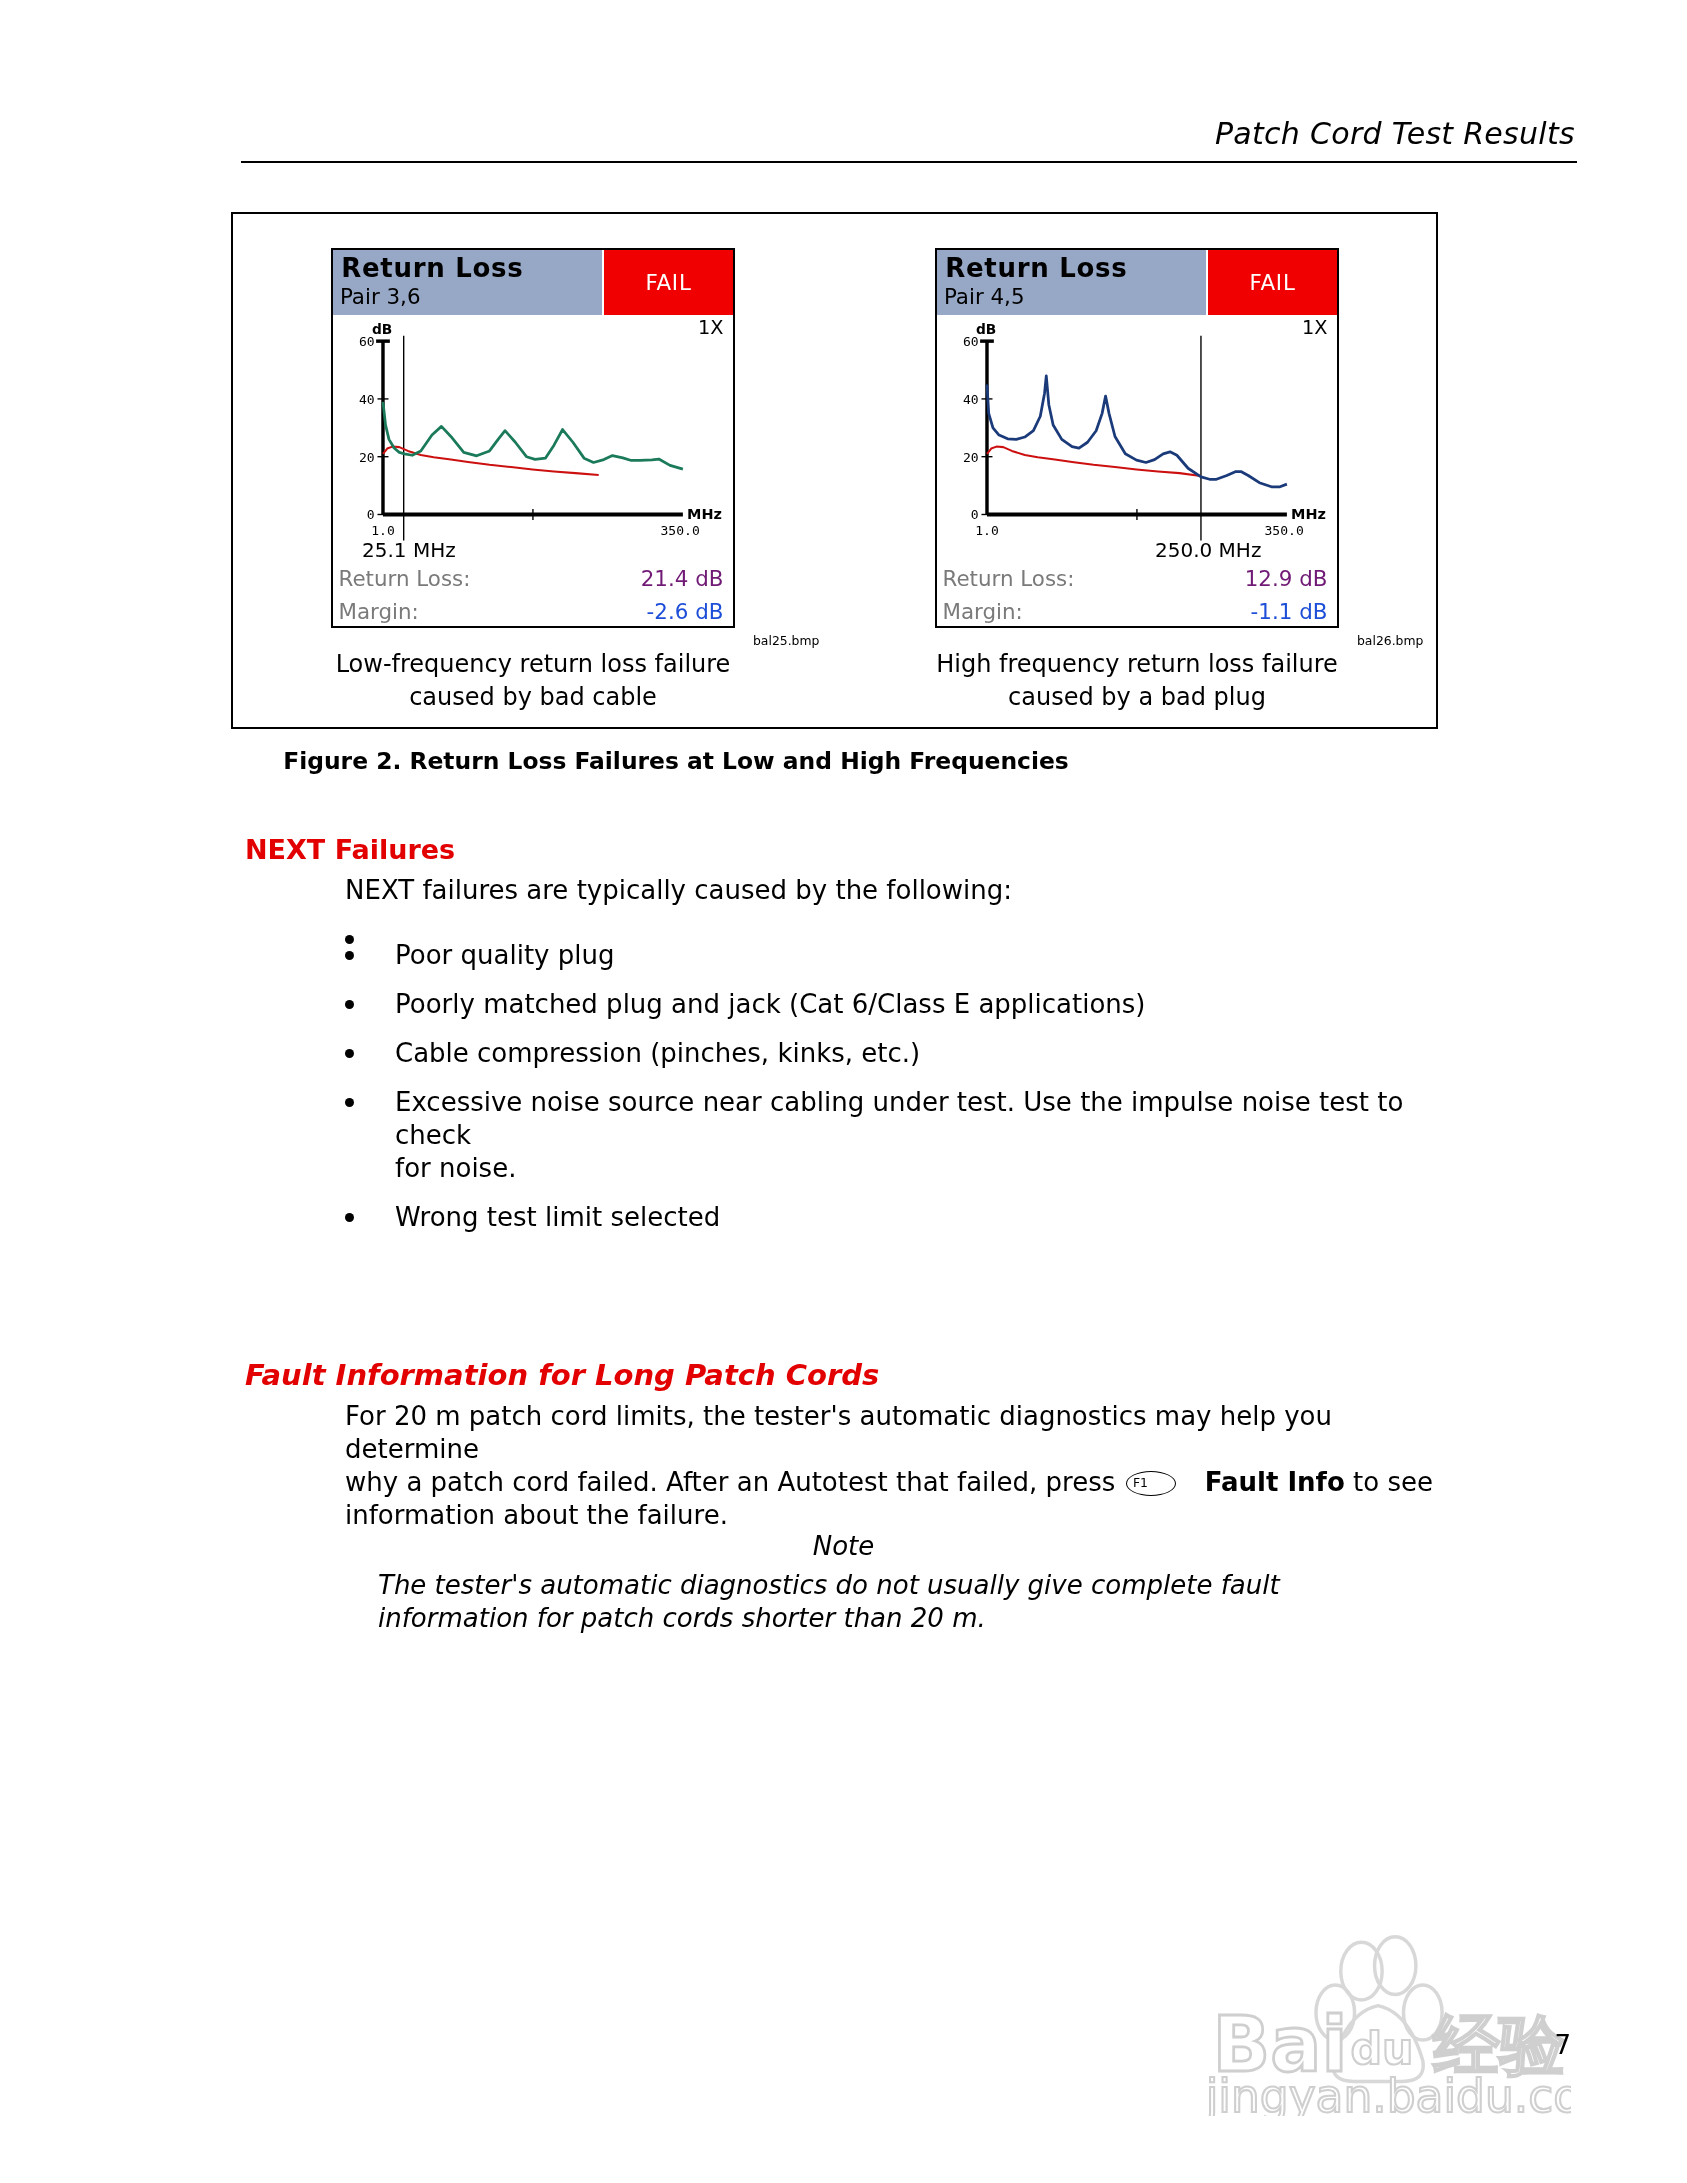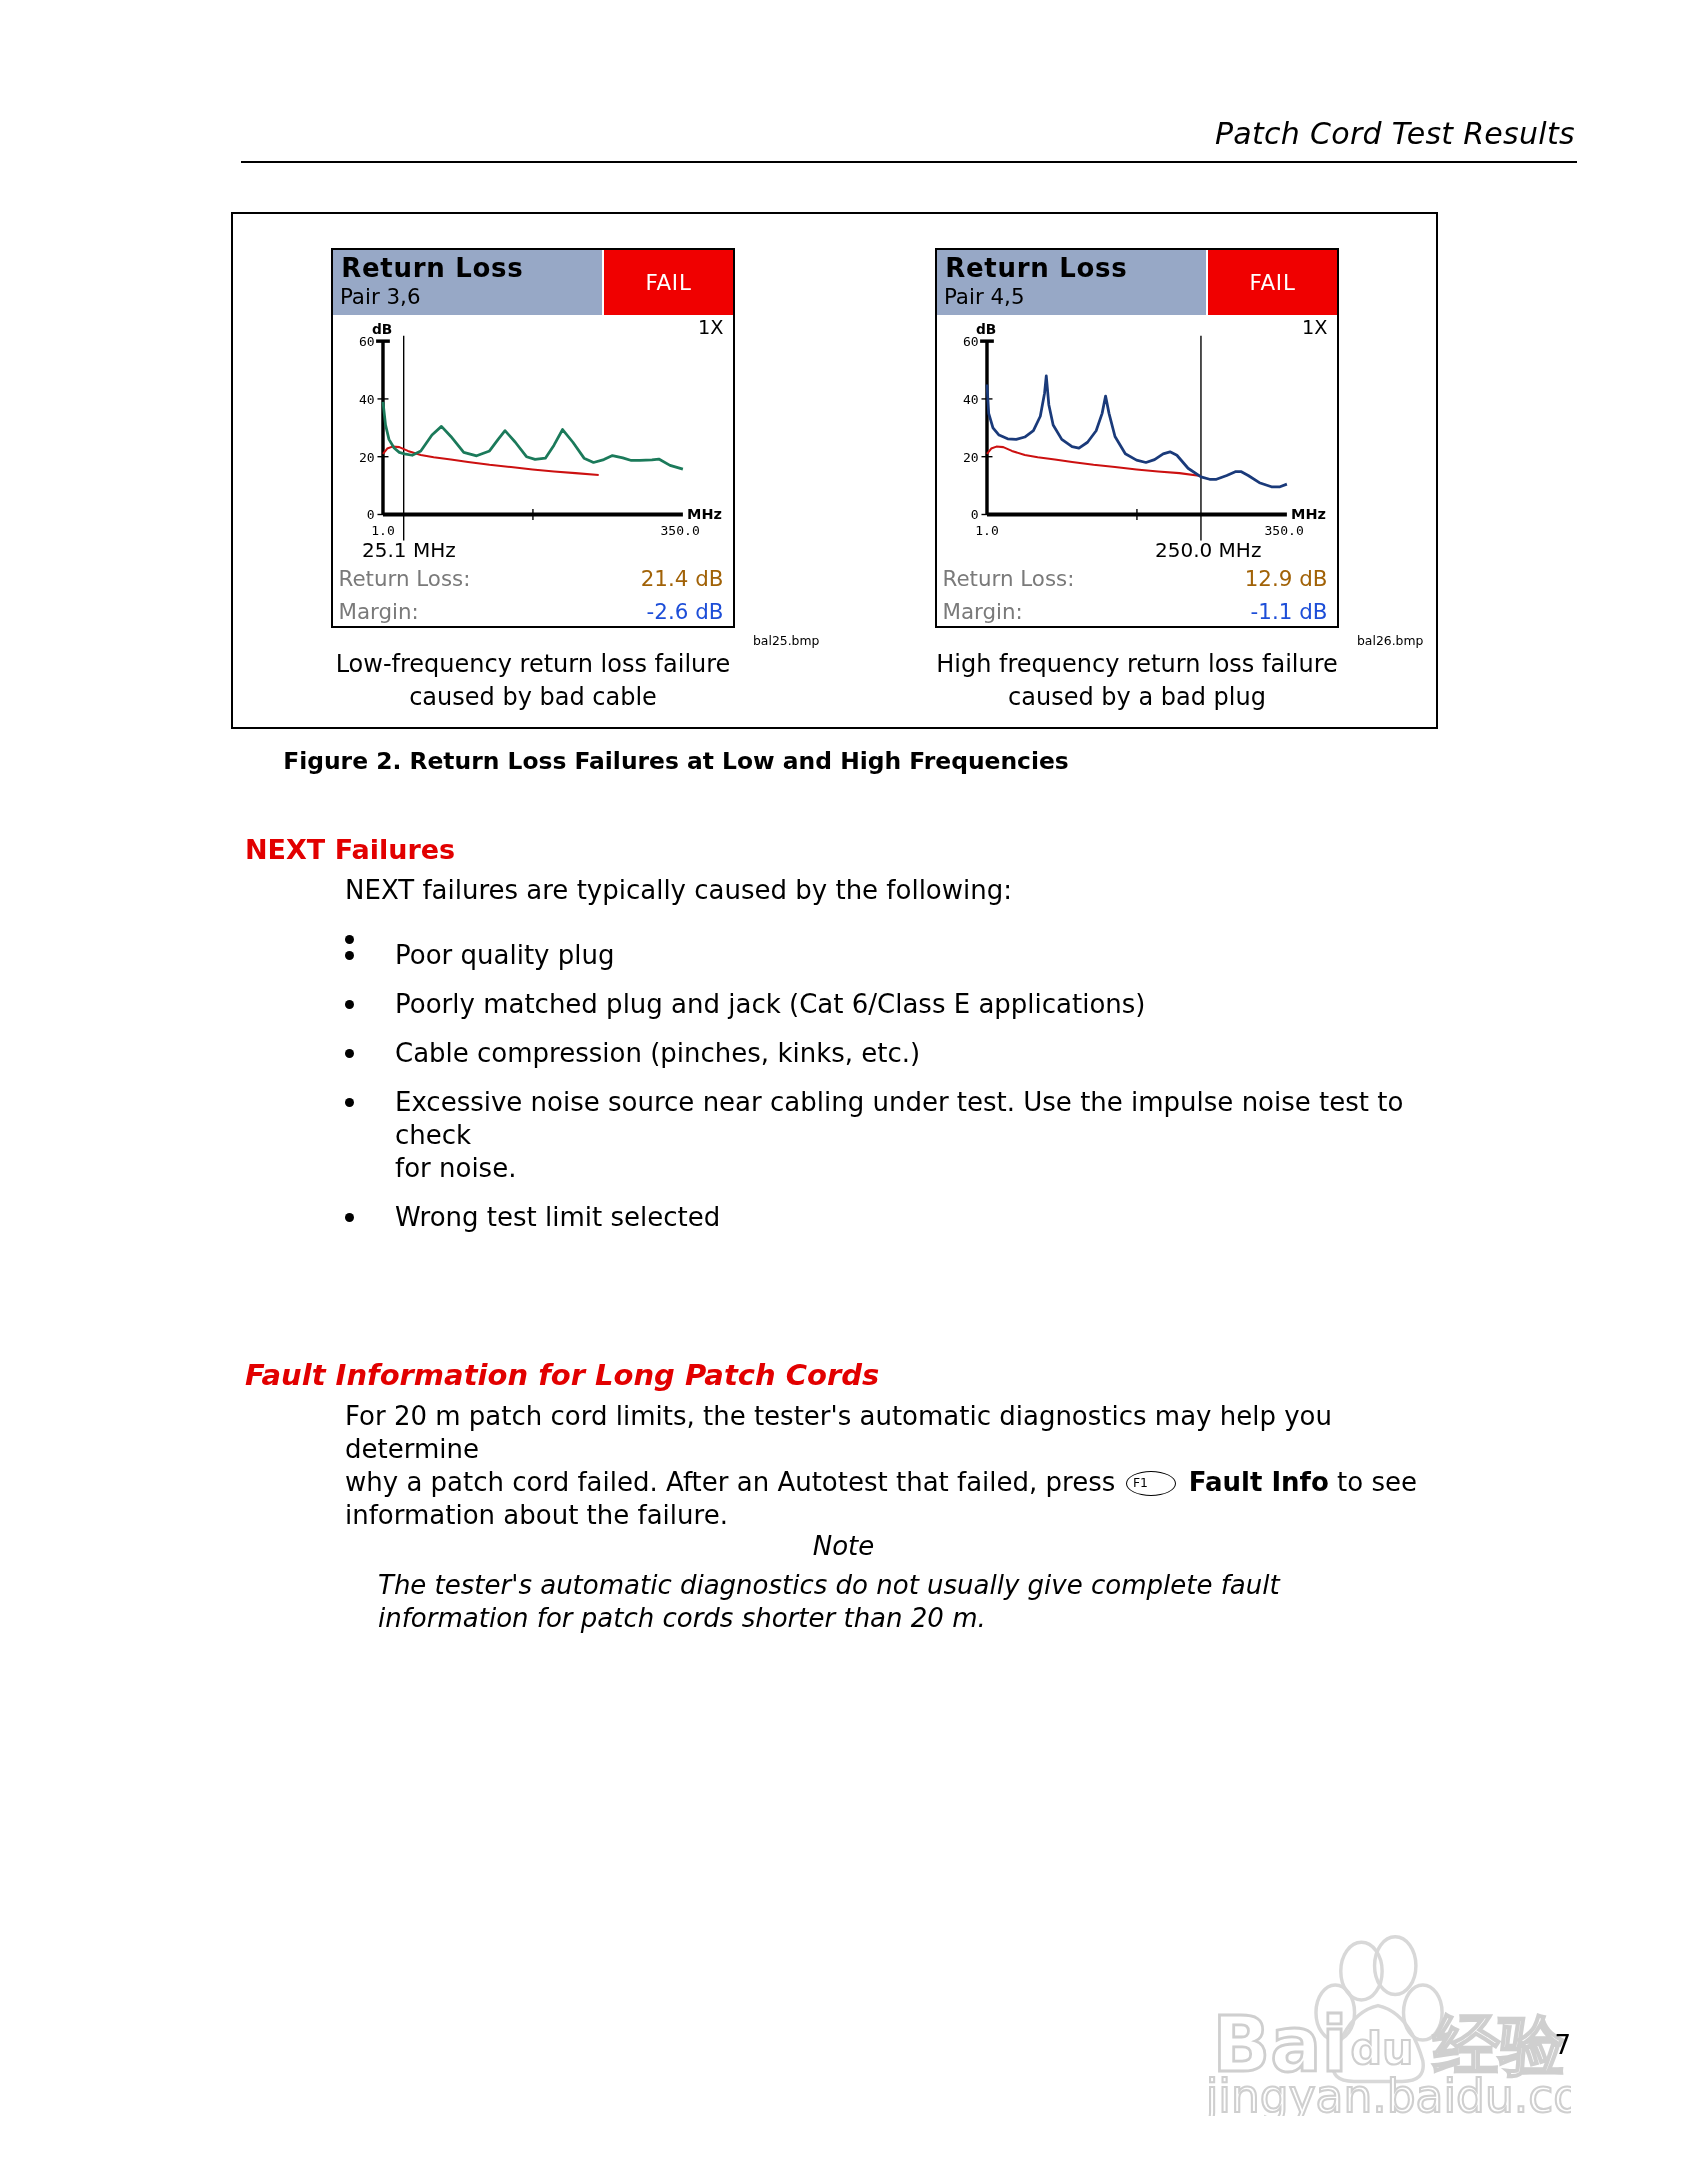--- a/index.html
+++ b/index.html
@@ -20,39 +20,39 @@
   .screen .hdr { position: absolute; left: 0; top: 0; width: 100%; height: 65px; background: #97a8c6; }
   .screen .hdr-title { position: absolute; left: 8.3px; top: 2.8px; font-weight: bold; font-size: 26px; letter-spacing: 0.7px; }
   .screen .hdr-pair { position: absolute; left: 6.9px; top: 34px; font-size: 21.4px; }
   .screen .fail { position: absolute; right: 0; top: 0; width: 131px; height: 65px; background: #f00000; color: #fff;
                   font-size: 21.4px; display: flex; align-items: center; justify-content: center; letter-spacing: 0.7px; border-left: 2.1px solid #fff; box-sizing: border-box; }
   .screen .zoomlvl { position: absolute; right: 9.6px; top: 66px; font-size: 19.3px; }
   .screen svg.plot { position: absolute; left: 0; top: 65px; }
   .screen .cursor-readout { position: absolute; top: 288px; font-size: 20px; }
   .screen .row { position: absolute; left: 5.5px; right: 9.6px; font-size: 21.4px; display: flex; justify-content: space-between; }
   .screen .row .lbl { color: #7a7a7a; }
-  .screen .row .val { color: #a16207; }
+  .screen .row .val { color: #701a75; }
   .screen .row .val.neg { color: #1d4ed8; }
 
   .bmp-name { font-size: 12.4px; }
   .caption { font-size: 24px; text-align: center; line-height: 33px; width: 482px; }
 
   #figure-caption { left: 0; width: 1352px; top: 747px; text-align: center; font-weight: bold; font-size: 23.4px; }
 
   .section-heading { color: #e20000; font-weight: bold; font-size: 27px; }
   #fault-heading { font-style: italic; font-size: 29px; }
 
   .body-text { font-size: 26px; line-height: 33px; }
   .bullet-list { list-style: none; margin: 0; padding: 0; }
   .bullet-list li { position: relative; padding-left: 50px; font-size: 26px; line-height: 33px; margin-bottom: 16px; width: 1075px; }
   .bullet-list li .dot { position: absolute; left: 0; top: 12.4px; width: 9px; height: 9px; border-radius: 50%; background: #000; }
 
   .key-f1 { display: inline-block; width: 50px; height: 25px; border: 1.7px solid #000; border-radius: 50%; box-sizing: border-box;
             font-size: 12.4px; line-height: 21.4px; padding-left: 5.5px; vertical-align: middle; margin: 0 4.1px 0 2.8px; }
-  .bold { font-weight: bold; }
+  .bold { font-weight: bold; margin-left: 16px; }
 
   #note-title { left: 0; width: 1687px; top: 1531px; text-align: center; font-style: italic; font-size: 26px; }
   #note-body { left: 378px; top: 1569px; width: 1034px; font-style: italic; font-size: 26px; line-height: 33px; }
 
   #watermark { left: 1185px; top: 1909px; width: 386px; height: 207px; }
   #page-number { right: 116px; top: 2030px; font-size: 26px; }
 </style>
 </head>
 <body>
 

